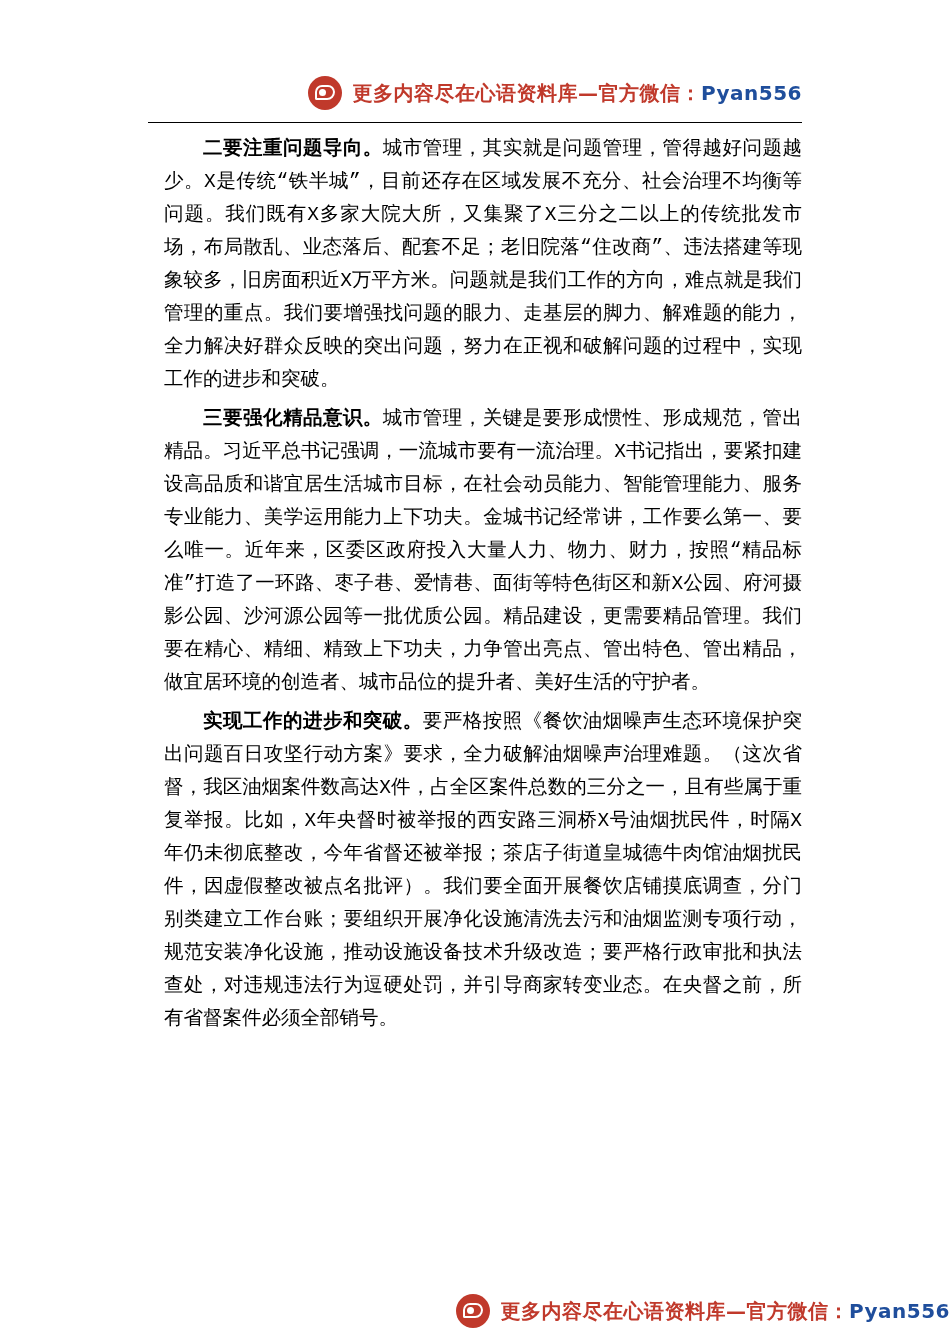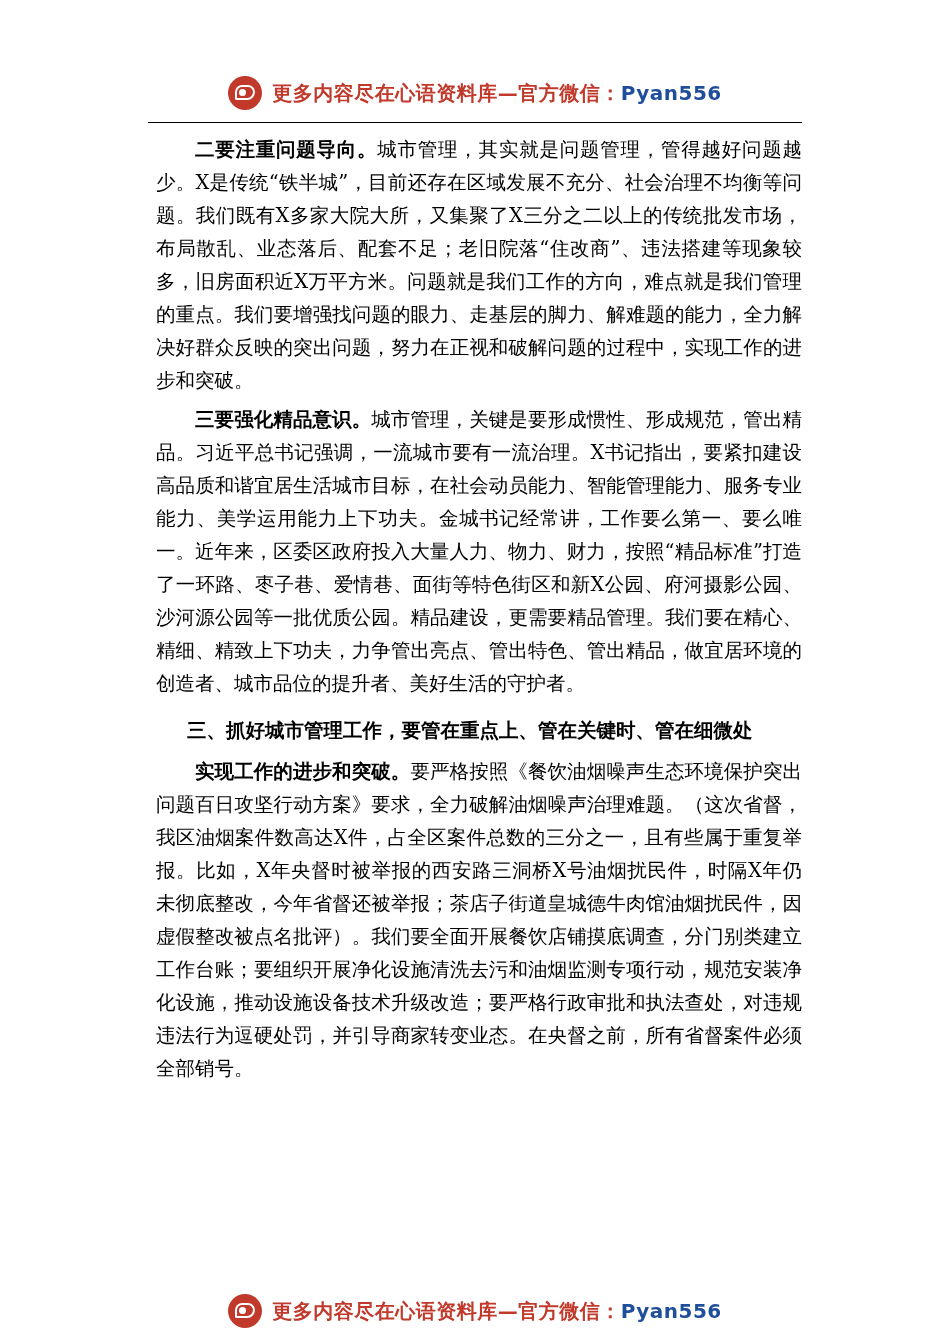--- a/index.html
+++ b/index.html
@@ -19,21 +19,21 @@
     width: 950px;
     height: 1344px;
     box-sizing: border-box;
     padding: 0 148px;
   }
 
   
   .watermark {
     display: flex;
     align-items: center;
-    justify-content: center;
+    justify-content: flex-end;
     gap: 10px;
     width: 100%;
   }
   .watermark.top {
     margin-top: 76px;
   }
   .watermark.bottom {
     position: absolute;
     left: 0;
     right: 0;
@@ -94,21 +94,22 @@
     line-height: 33px;
     text-align: justify;
     text-justify: inter-ideograph;
   }
   p.para {
     margin: 0 0 2px 0;
     text-indent: 0;
   }
   p.indent {
     text-indent: 2em;
-    margin: 6px 0 2px 8px;
+    margin: 6px 0 2px 16px;
+    font-family: Liberation Mono, monospace;
   }
   p.heading {
     text-indent: 2em;
     font-weight: bold;
     margin: 14px 0 8px 0;
   }
   .lead {
     font-weight: bold;
   }
 </style>
@@ -124,21 +125,20 @@
 
   <hr class="hr">
 
   <div class="content">
 
 
     <p class="indent"><span class="lead">二要注重问题导向。</span><span>城市管理，其实就是问题管理，管得越好问题越少。X是传统“铁半城”，目前还存在区域发展不充分、社会治理不均衡等问题。我们既有X多家大院大所，又集聚了X三分之二以上的传统批发市场，布局散乱、业态落后、配套不足；老旧院落“住改商”、违法搭建等现象较多，旧房面积近X万平方米。问题就是我们工作的方向，难点就是我们管理的重点。我们要增强找问题的眼力、走基层的脚力、解难题的能力，全力解决好群众反映的突出问题，努力在正视和破解问题的过程中，实现工作的进步和突破。</span></p>
 
     <p class="indent"><span class="lead">三要强化精品意识。</span><span>城市管理，关键是要形成惯性、形成规范，管出精品。习近平总书记强调，一流城市要有一流治理。X书记指出，要紧扣建设高品质和谐宜居生活城市目标，在社会动员能力、智能管理能力、服务专业能力、美学运用能力上下功夫。金城书记经常讲，工作要么第一、要么唯一。近年来，区委区政府投入大量人力、物力、财力，按照“精品标准”打造了一环路、枣子巷、爱情巷、面街等特色街区和新X公园、府河摄影公园、沙河源公园等一批优质公园。精品建设，更需要精品管理。我们要在精心、精细、精致上下功夫，力争管出亮点、管出特色、管出精品，做宜居环境的创造者、城市品位的提升者、美好生活的守护者。</span></p>
 
-    <p class="heading">三、抓好城市管理工作，要管在重点上、管在关键时、管在细微处</p>
 
 
     <p class="indent"><span class="lead">实现工作的进步和突破。</span><span>要严格按照《餐饮油烟噪声生态环境保护突出问题百日攻坚行动方案》要求，全力破解油烟噪声治理难题。（这次省督，我区油烟案件数高达X件，占全区案件总数的三分之一，且有些属于重复举报。比如，X年央督时被举报的西安路三洞桥X号油烟扰民件，时隔X年仍未彻底整改，今年省督还被举报；茶店子街道皇城德牛肉馆油烟扰民件，因虚假整改被点名批评）。我们要全面开展餐饮店铺摸底调查，分门别类建立工作台账；要组织开展净化设施清洗去污和油烟监测专项行动，规范安装净化设施，推动设施设备技术升级改造；要严格行政审批和执法查处，对违规违法行为逗硬处罚，并引导商家转变业态。在央督之前，所有省督案件必须全部销号。</span></p>
 
   </div>
 
   <div class="watermark bottom">
     <span class="wm-logo"></span>
     <span class="wm-text"><span>更多内容尽在心语资料库—</span><span>官方微信：</span><span class="wm-blue">Pyan556</span></span>
   </div>

